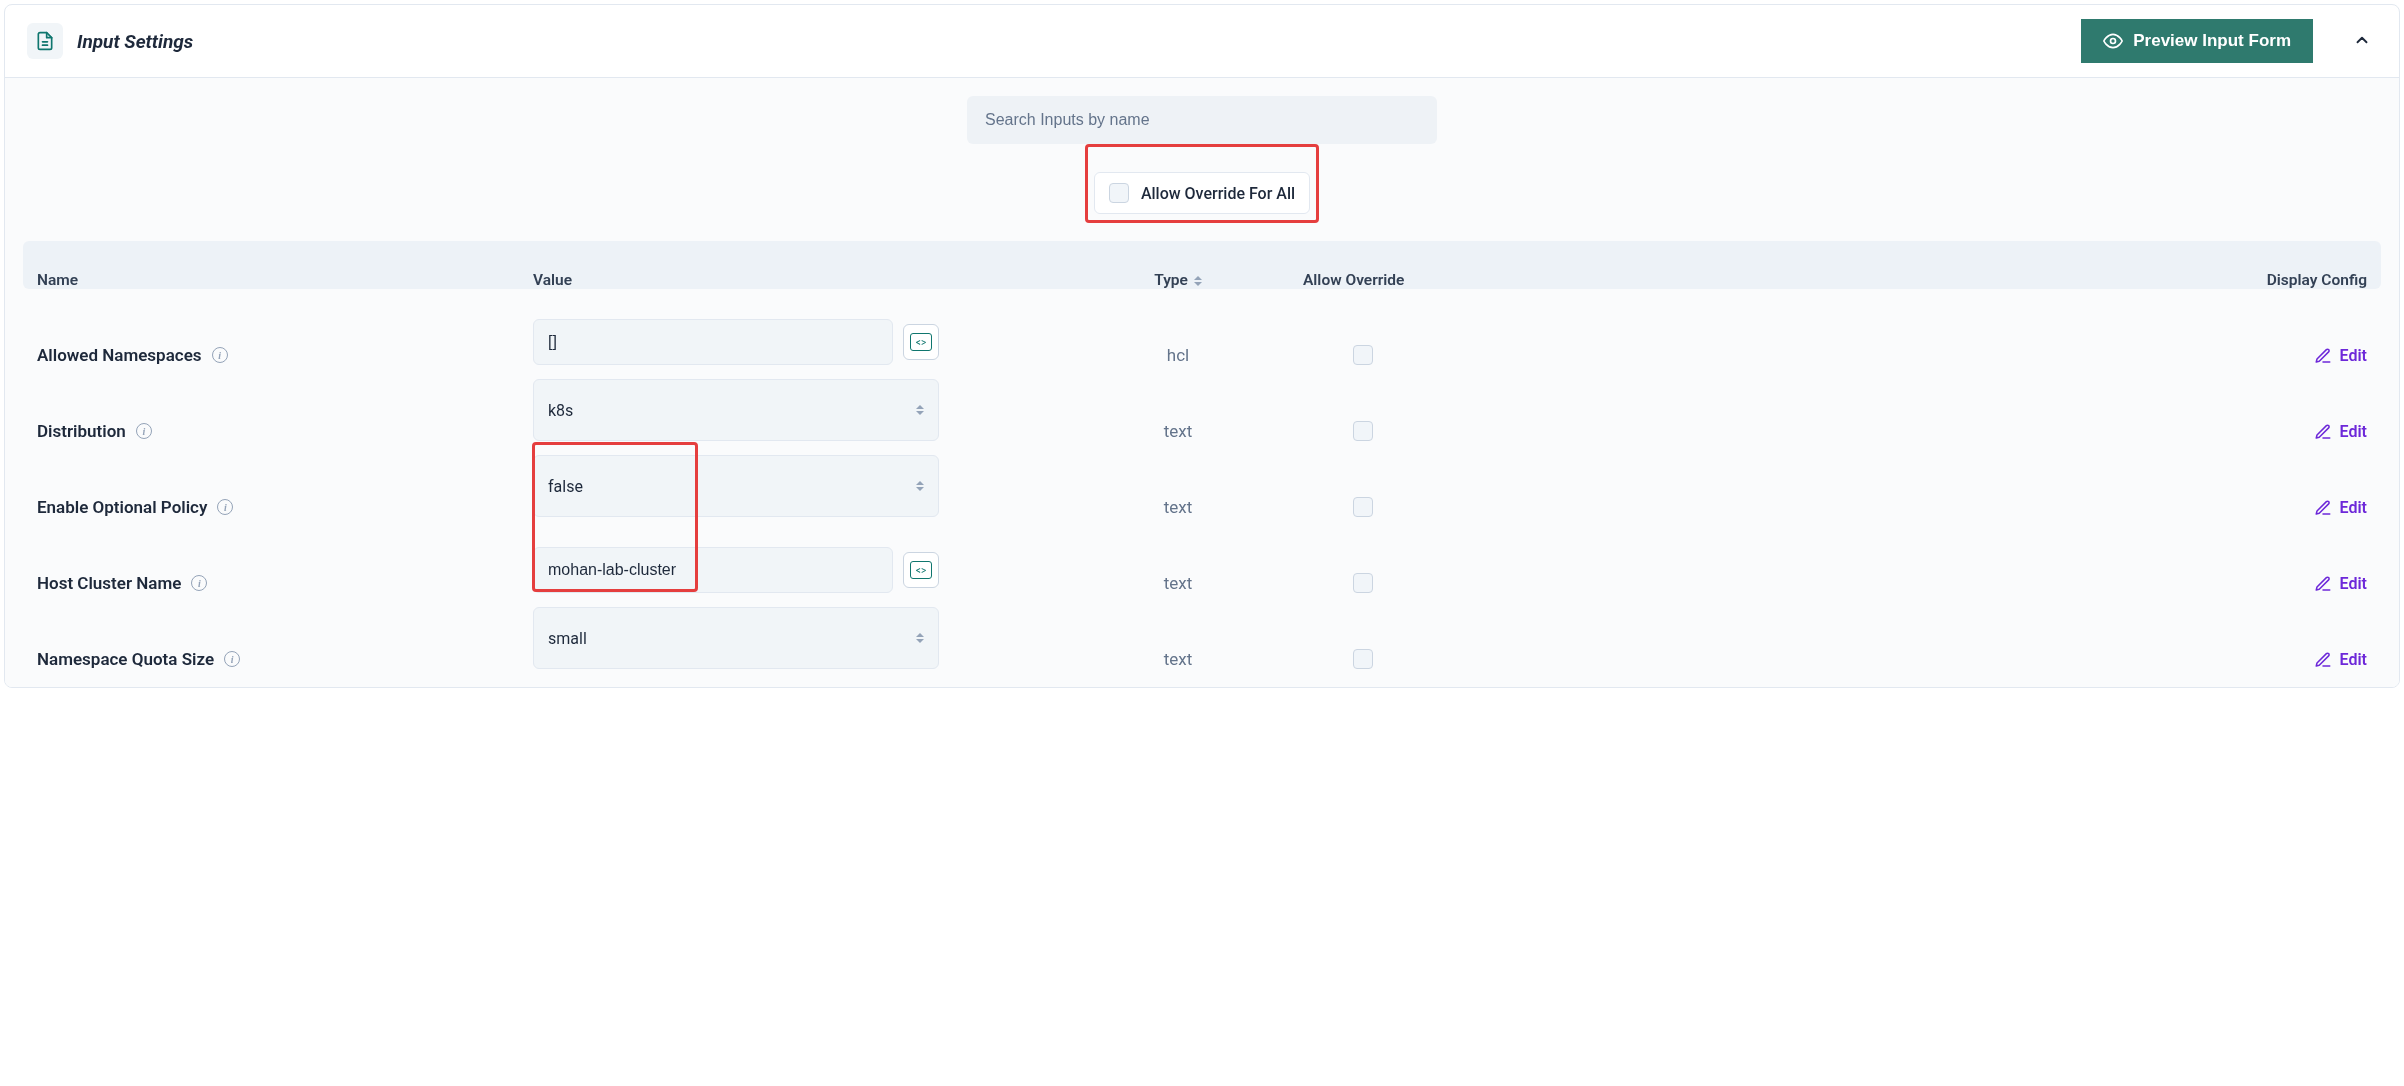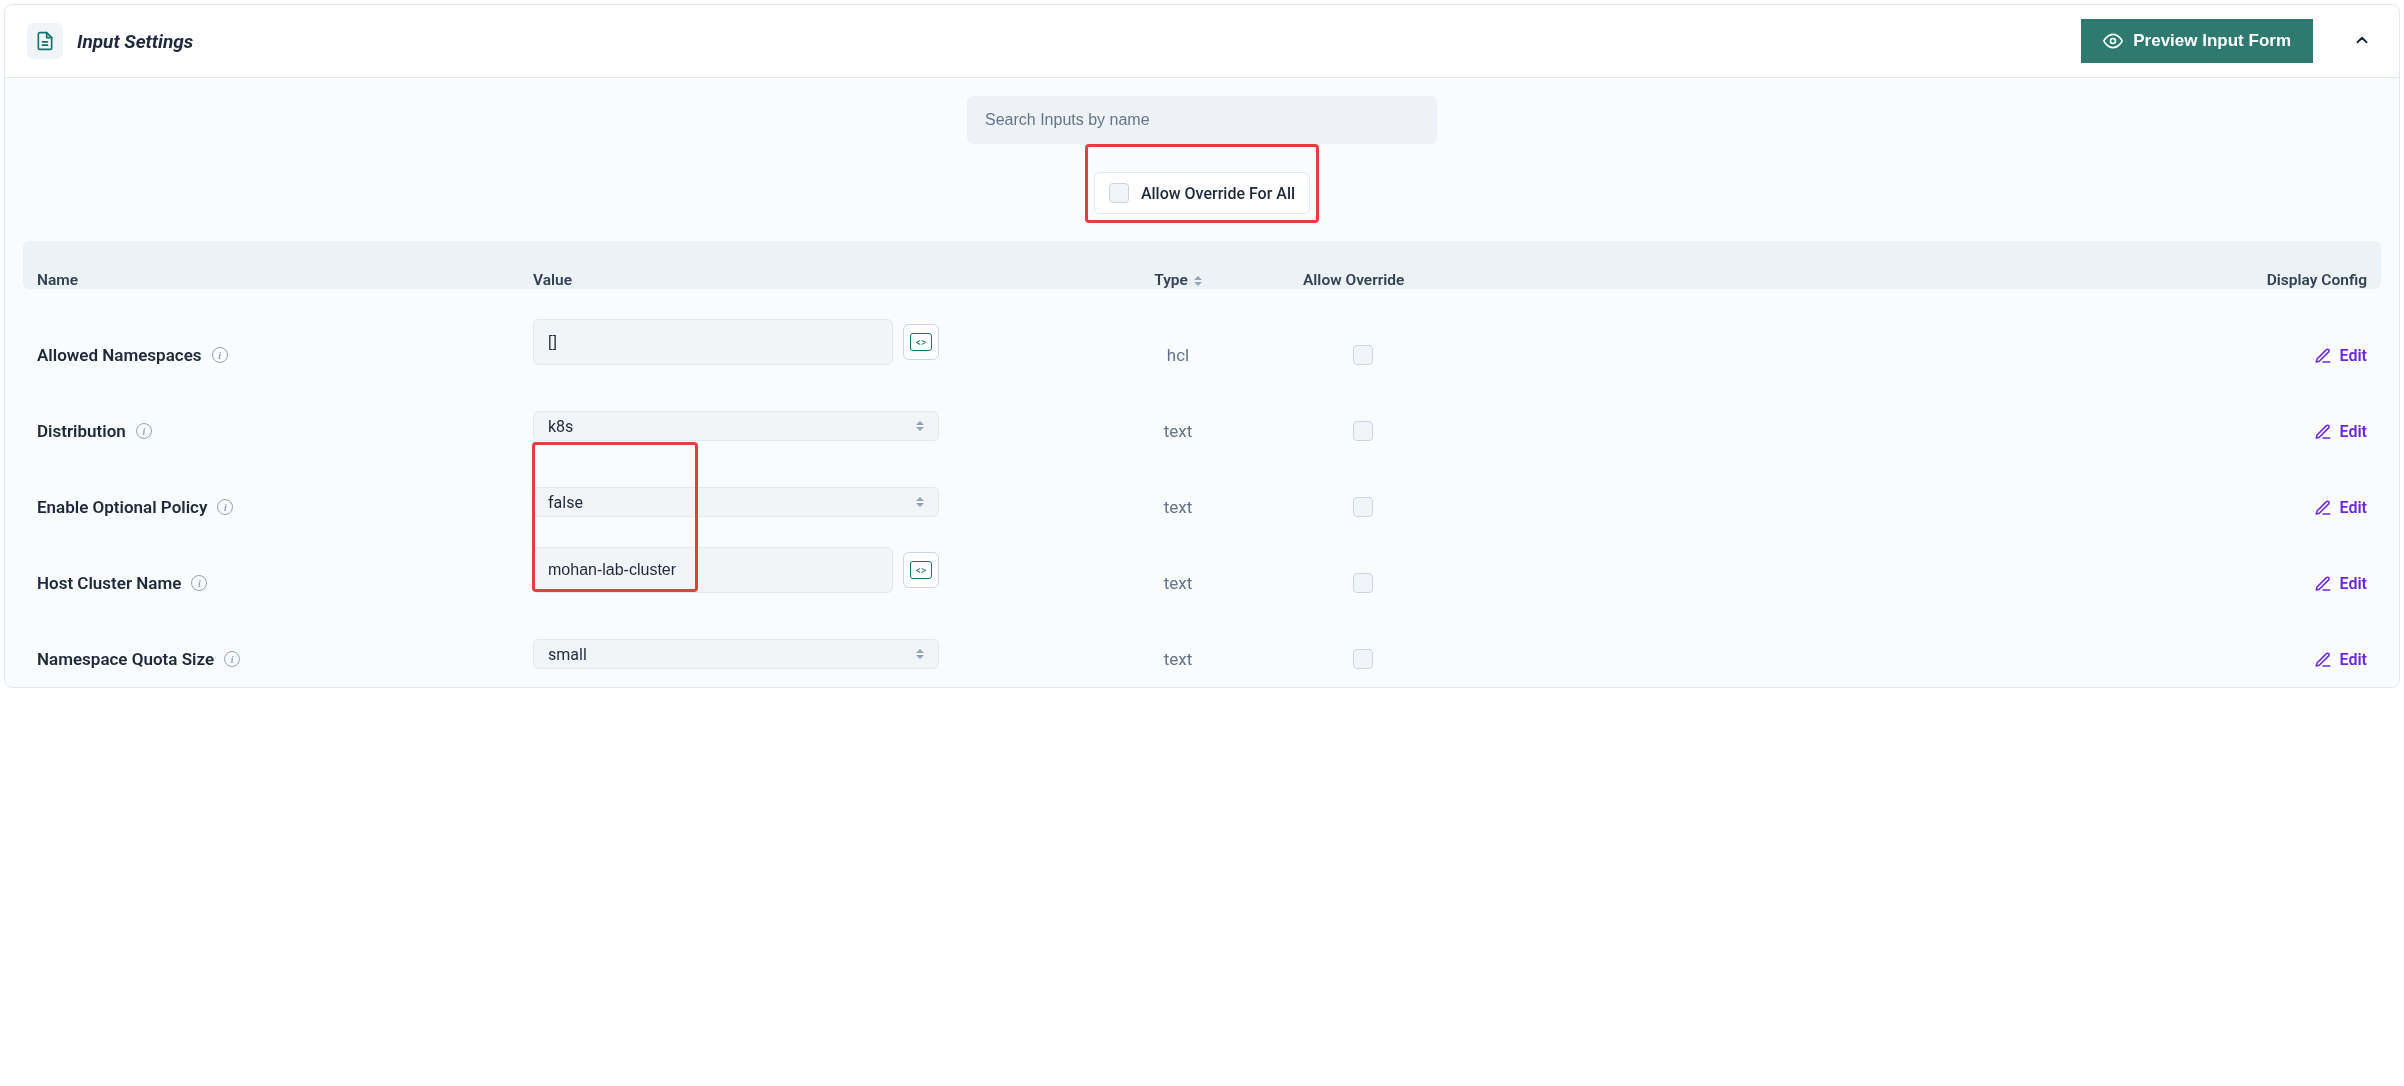--- a/index.html
+++ b/index.html
@@ -156,21 +156,21 @@
   .val-input {
     height:46px; width:360px;
     background:#f1f5f8;
     border:1px solid #e2e8f0;
     border-radius:6px;
     font-size:16px;
     color:#1e293b;
     padding:0 14px;
   }
   .val-dropdown {
-    height:30px; width:406px;
+    height:62px; width:406px;
     background:#f1f5f8;
     border:1px solid #e2e8f0;
     border-radius:6px;
     font-size:16px;
     color:#1e293b;
     padding:0 14px;
     display:flex; align-items:center; justify-content:space-between;
     cursor:pointer;
   }
   .code-btn {

